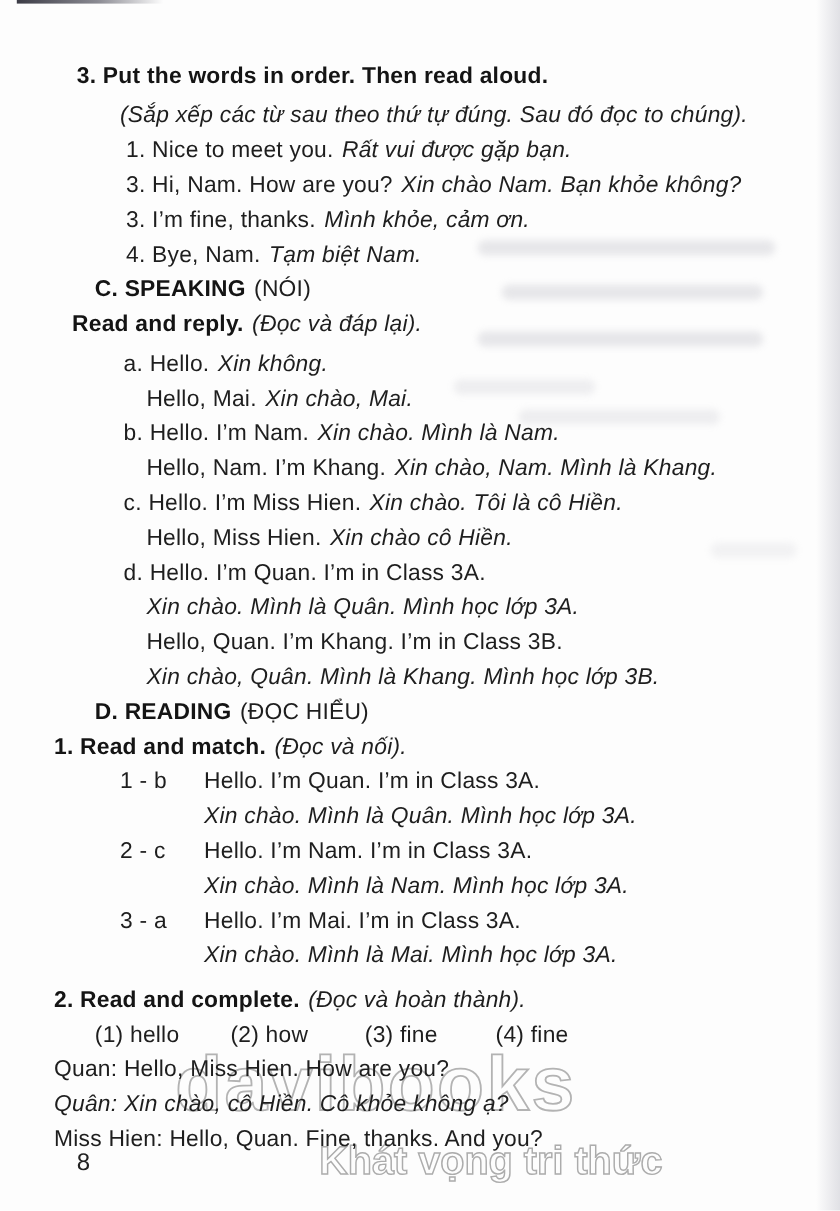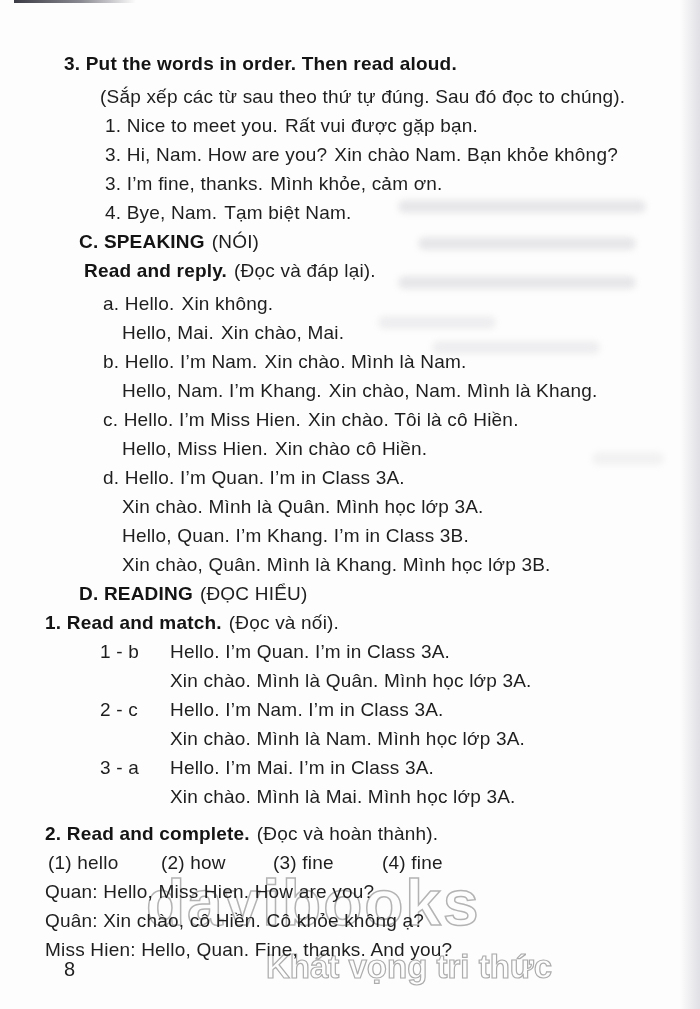--- a/index.html
+++ b/index.html
@@ -34,30 +34,30 @@
   .wm {
     position:absolute; z-index:1; font-weight:bold; color:transparent;
     -webkit-text-stroke:1.5px #b0b0b0; white-space:nowrap; opacity:.95;
   }
   .wm-brand { left:146px; top:866px; font-size:64px; letter-spacing:2px; }
   .wm-slogan { left:266px; top:948px; font-size:33px; -webkit-text-stroke:1.2px #a8a8a8; }
   
   .content { position:absolute; left:0; top:0; width:700px; padding-top:49px; z-index:2; }
   .line { line-height:29px; height:29px; font-size:19px; letter-spacing:.2px; white-space:nowrap; }
   .b { font-weight:bold; color:#141414; }
-  .i { }
+  .i { font-style:italic; }
   .sp { margin-left:7px; }
   .mt4 { margin-top:4px; }
   .mt8 { margin-top:8px; }
-  .ind60{padding-left:79px;} .ind78{padding-left:64px;} .ind84{padding-left:84px;}
+  .ind60{padding-left:79px;} .ind78{padding-left:64px;} .ind84{padding-left:60px;}
   .ind85{padding-left:45px;} .ind100{padding-left:100px;} .ind103{padding-left:103px;}
   .ind105{padding-left:105px;} .ind122{padding-left:122px;}
   .match{padding-left:100px;} .mcont{padding-left:170px;}
   .mkey{display:inline-block; width:70px;}
-  .ans{padding-left:48px;}
+  .ans{padding-left:79px;}
   .ans span{display:inline-block;}
   .a0{width:113px;} .a1{width:112px;} .a2{width:109px;}
   .page-number { position:absolute; left:64px; top:958px; z-index:2; font-size:20px; color:#222; }
 </style>
 </head>
 <body>
 
 <div class="page">
 
   <div class="edge-top"></div>

